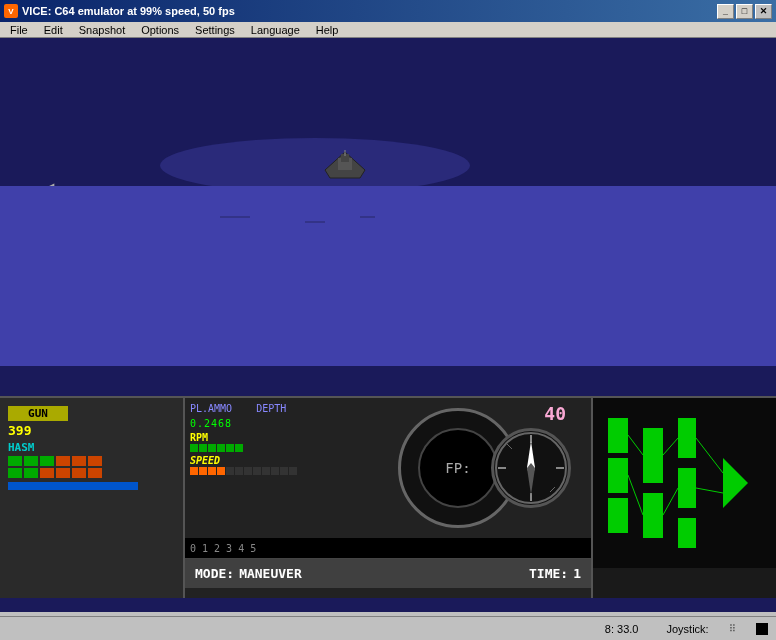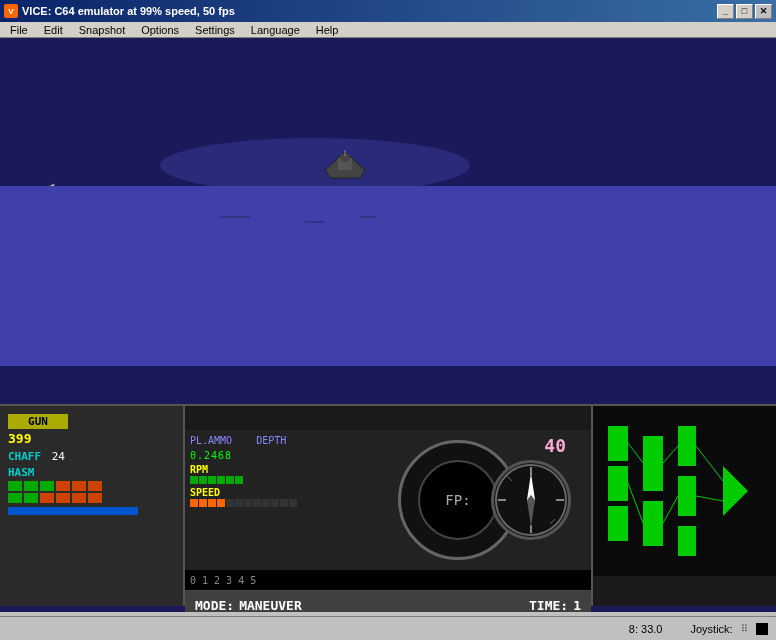--- a/index.html
+++ b/index.html
@@ -142,21 +142,21 @@
     
     .sea-dot {
       position: absolute;
       background: #333388;
       height: 2px;
     }
 
     
     #dashboard {
       position: absolute;
-      bottom: 8px;
+      bottom: 16px;
       left: 0;
       width: 100%;
       height: 200px;
       background: #1a1a1a;
       border-top: 2px solid #555;
       display: flex;
     }
 
     
     #left-panel {
@@ -200,21 +200,20 @@
     .damage-seg.ok { background: #00aa00; }
 
     
     #center-panel {
       flex: 1;
       height: 200px;
       background: #222;
       position: relative;
       display: flex;
       flex-direction: column;
-      margin-top: 24px;
     }
 
     #instruments-top {
       display: flex;
       height: 140px;
     }
 
     #fuel-rpm-panel {
       width: 140px;
       padding: 5px;
@@ -379,21 +378,21 @@
 
     .status-text {
       font-size: 11px;
       color: #000;
       padding-left: 18px;
     }
 
     #joystick-indicator {
       display: flex;
       align-items: center;
-      gap: 8px;
+      gap: 20px;
     }
 
     #black-square {
       width: 12px;
       height: 12px;
       background: #000;
     }
 
     
     #ship-svg {
@@ -456,24 +455,20 @@
   <div class="sea-dot" style="top:183px; left:305px; width:20px;"></div>
   <div class="sea-dot" style="top:178px; left:360px; width:15px;"></div>
 
   <div id="dashboard">
 
     <div id="left-panel">
       <div>
         <span id="gun-display">GUN</span>
         <br>
         <span style="color:#ffff00;font-family:monospace;font-weight:bold;font-size:13px;">399</span>
-      </div>
-      <div style="margin-top:4px;">
-        <span class="weapon-label">CHAFF</span>
-        <span class="weapon-value">24</span>
       </div>
       <div style="margin-top:3px;">
         <span class="weapon-label">HASM</span>
       </div>
 
       <div class="damage-bar">
         <div class="damage-seg ok"></div>
         <div class="damage-seg ok"></div>
         <div class="damage-seg ok"></div>
         <div class="damage-seg"></div>
@@ -504,21 +499,21 @@
             <span class="instrument-label">RPM</span>
             <div class="bar-container">
               <div class="bar-seg"></div>
               <div class="bar-seg"></div>
               <div class="bar-seg"></div>
               <div class="bar-seg"></div>
               <div class="bar-seg"></div>
               <div class="bar-seg"></div>
             </div>
           </div>
-          <div style="margin-top:3px;">
+          <div style="margin-top:3px;font-style:italic;">
             <span class="instrument-label">SPEED</span>
             <div class="bar-container">
               <div class="bar-seg orange"></div>
               <div class="bar-seg orange"></div>
               <div class="bar-seg orange"></div>
               <div class="bar-seg orange"></div>
               <div class="bar-seg off"></div>
               <div class="bar-seg off"></div>
               <div class="bar-seg off"></div>
               <div class="bar-seg off"></div>

